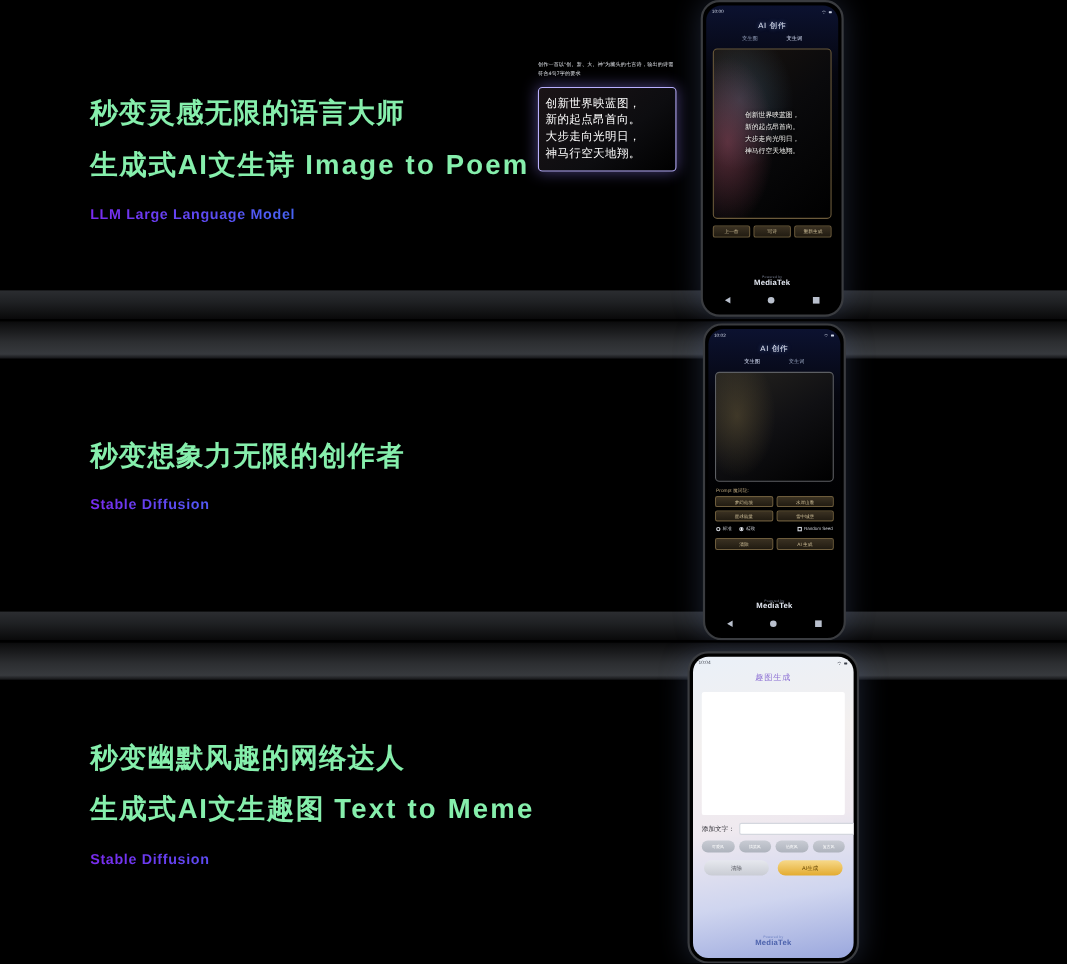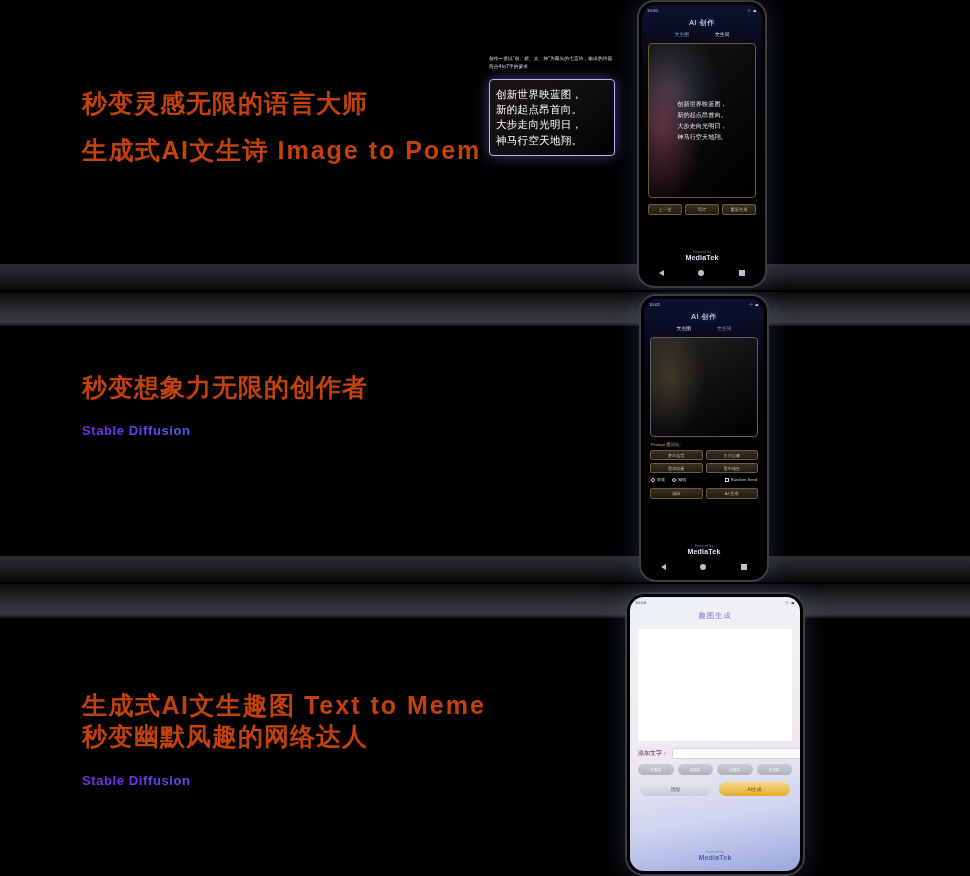--- a/index.html
+++ b/index.html
@@ -26,25 +26,25 @@
   }
   .band-bottom {
     position: absolute; left: 0; bottom: 0; width: 970px; height: 26px;
     background: linear-gradient(0deg, #0a0a0b 0%, #232528 60%, #303236 100%);
     opacity: .9;
   }
 
   
   .copy { position: absolute; left: 82px; }
   #slide-1 .copy { top: 88px; }
-  #slide-2 .copy { top: 80px; }
+  #slide-2 .copy { top: 108px; }
   #slide-3 .copy { top: 90px; }
 
   .headline {
-    color: #c2410c; font-weight: bold; font-size: 25px;
+    color: #86efac; font-weight: bold; font-size: 25px;
     letter-spacing: 1px; white-space: nowrap;
     line-height: 1.25;
   }
   .headline.second { margin-top: 16px; letter-spacing: 1.5px; }
   .headline .en { letter-spacing: 2px; }
   .model-tag {
     margin-top: 20px;
     font-size: 13px; font-weight: bold; letter-spacing: .6px;
     background: linear-gradient(90deg, #7a2bf0 0%, #3d6ef5 55%, #2f6ef0 100%);
     -webkit-background-clip: text; background-clip: text;
@@ -56,21 +56,21 @@
     position: absolute;
     width: 130px; height: 288px;
     border-radius: 17px;
     border: 2px solid #3a3c40;
     background: #000;
     overflow: hidden;
     box-shadow: 0 0 26px rgba(90,110,160,.30);
   }
   #phone-1 { left: 637px; top: 0px; }
   #phone-2 { left: 639px; top: 2px; }
-  #phone-3 { left: 625px; top: 8px; width: 180px; height: 284px; border-radius: 19px; }
+  #phone-3 { left: 625px; top: 8px; width: 156px; height: 284px; border-radius: 19px; }
 
   .screen { position: absolute; inset: 3px; border-radius: 14px; overflow: hidden; }
   .scr-dark { background: linear-gradient(180deg,#0c1230 0%, #05060f 22%, #000 60%, #000 100%); }
 
   .statusbar {
     height: 11px; display: flex; align-items: center;
     justify-content: space-between; padding: 0 5px;
     font-size: 4.4px; color: #cfd6e6;
   }
   .sb-right { display: flex; gap: 2px; align-items: center; }
@@ -188,20 +188,21 @@
 
 <section class="slide" id="slide-1">
   <div class="band-bottom"></div>
 
   <div class="copy">
     <div class="headline">秒变灵感无限的语言大师</div>
     <div class="headline second">
       <span>生成式AI文生诗</span>
       <span class="en">Image to Poem</span>
     </div>
+    <div class="model-tag">LLM Large Language Model</div>
   </div>
 
   <div class="callout">
     <div class="callout-note">创作一首以“创、新、大、神”为藏头的七言诗，输出的诗需符合4句7字的要求</div>
     <div class="callout-box">
       <div class="callout-line">创新世界映蓝图，</div>
       <div class="callout-line">新的起点昂首向。</div>
       <div class="callout-line">大步走向光明日，</div>
       <div class="callout-line">神马行空天地翔。</div>
     </div>
@@ -307,25 +308,25 @@
         <span class="nav-rec"></span>
       </div>
     </div>
   </div>
 </section>
 
 <section class="slide" id="slide-3">
   <div class="band-top"></div>
 
   <div class="copy">
+    <div class="headline">秒变幽默风趣的网络达人</div>
     <div class="headline second">
       <span>生成式AI文生趣图</span>
       <span class="en">Text to Meme</span>
     </div>
-    <div class="headline">秒变幽默风趣的网络达人</div>
     <div class="model-tag">Stable Diffusion</div>
   </div>
 
   <div class="phone" id="phone-3">
     <div class="screen scr-light">
       <div class="statusbar" style="color:#3a3f4a">
         <span>10:04</span>
         <span class="sb-right">
           <svg class="sb-ico" viewBox="0 0 10 10">
               <path d="M1 4.2A6 6 0 0 1 9 4.2" stroke="#3a3f4a" fill="none" stroke-width="1.2"></path>

